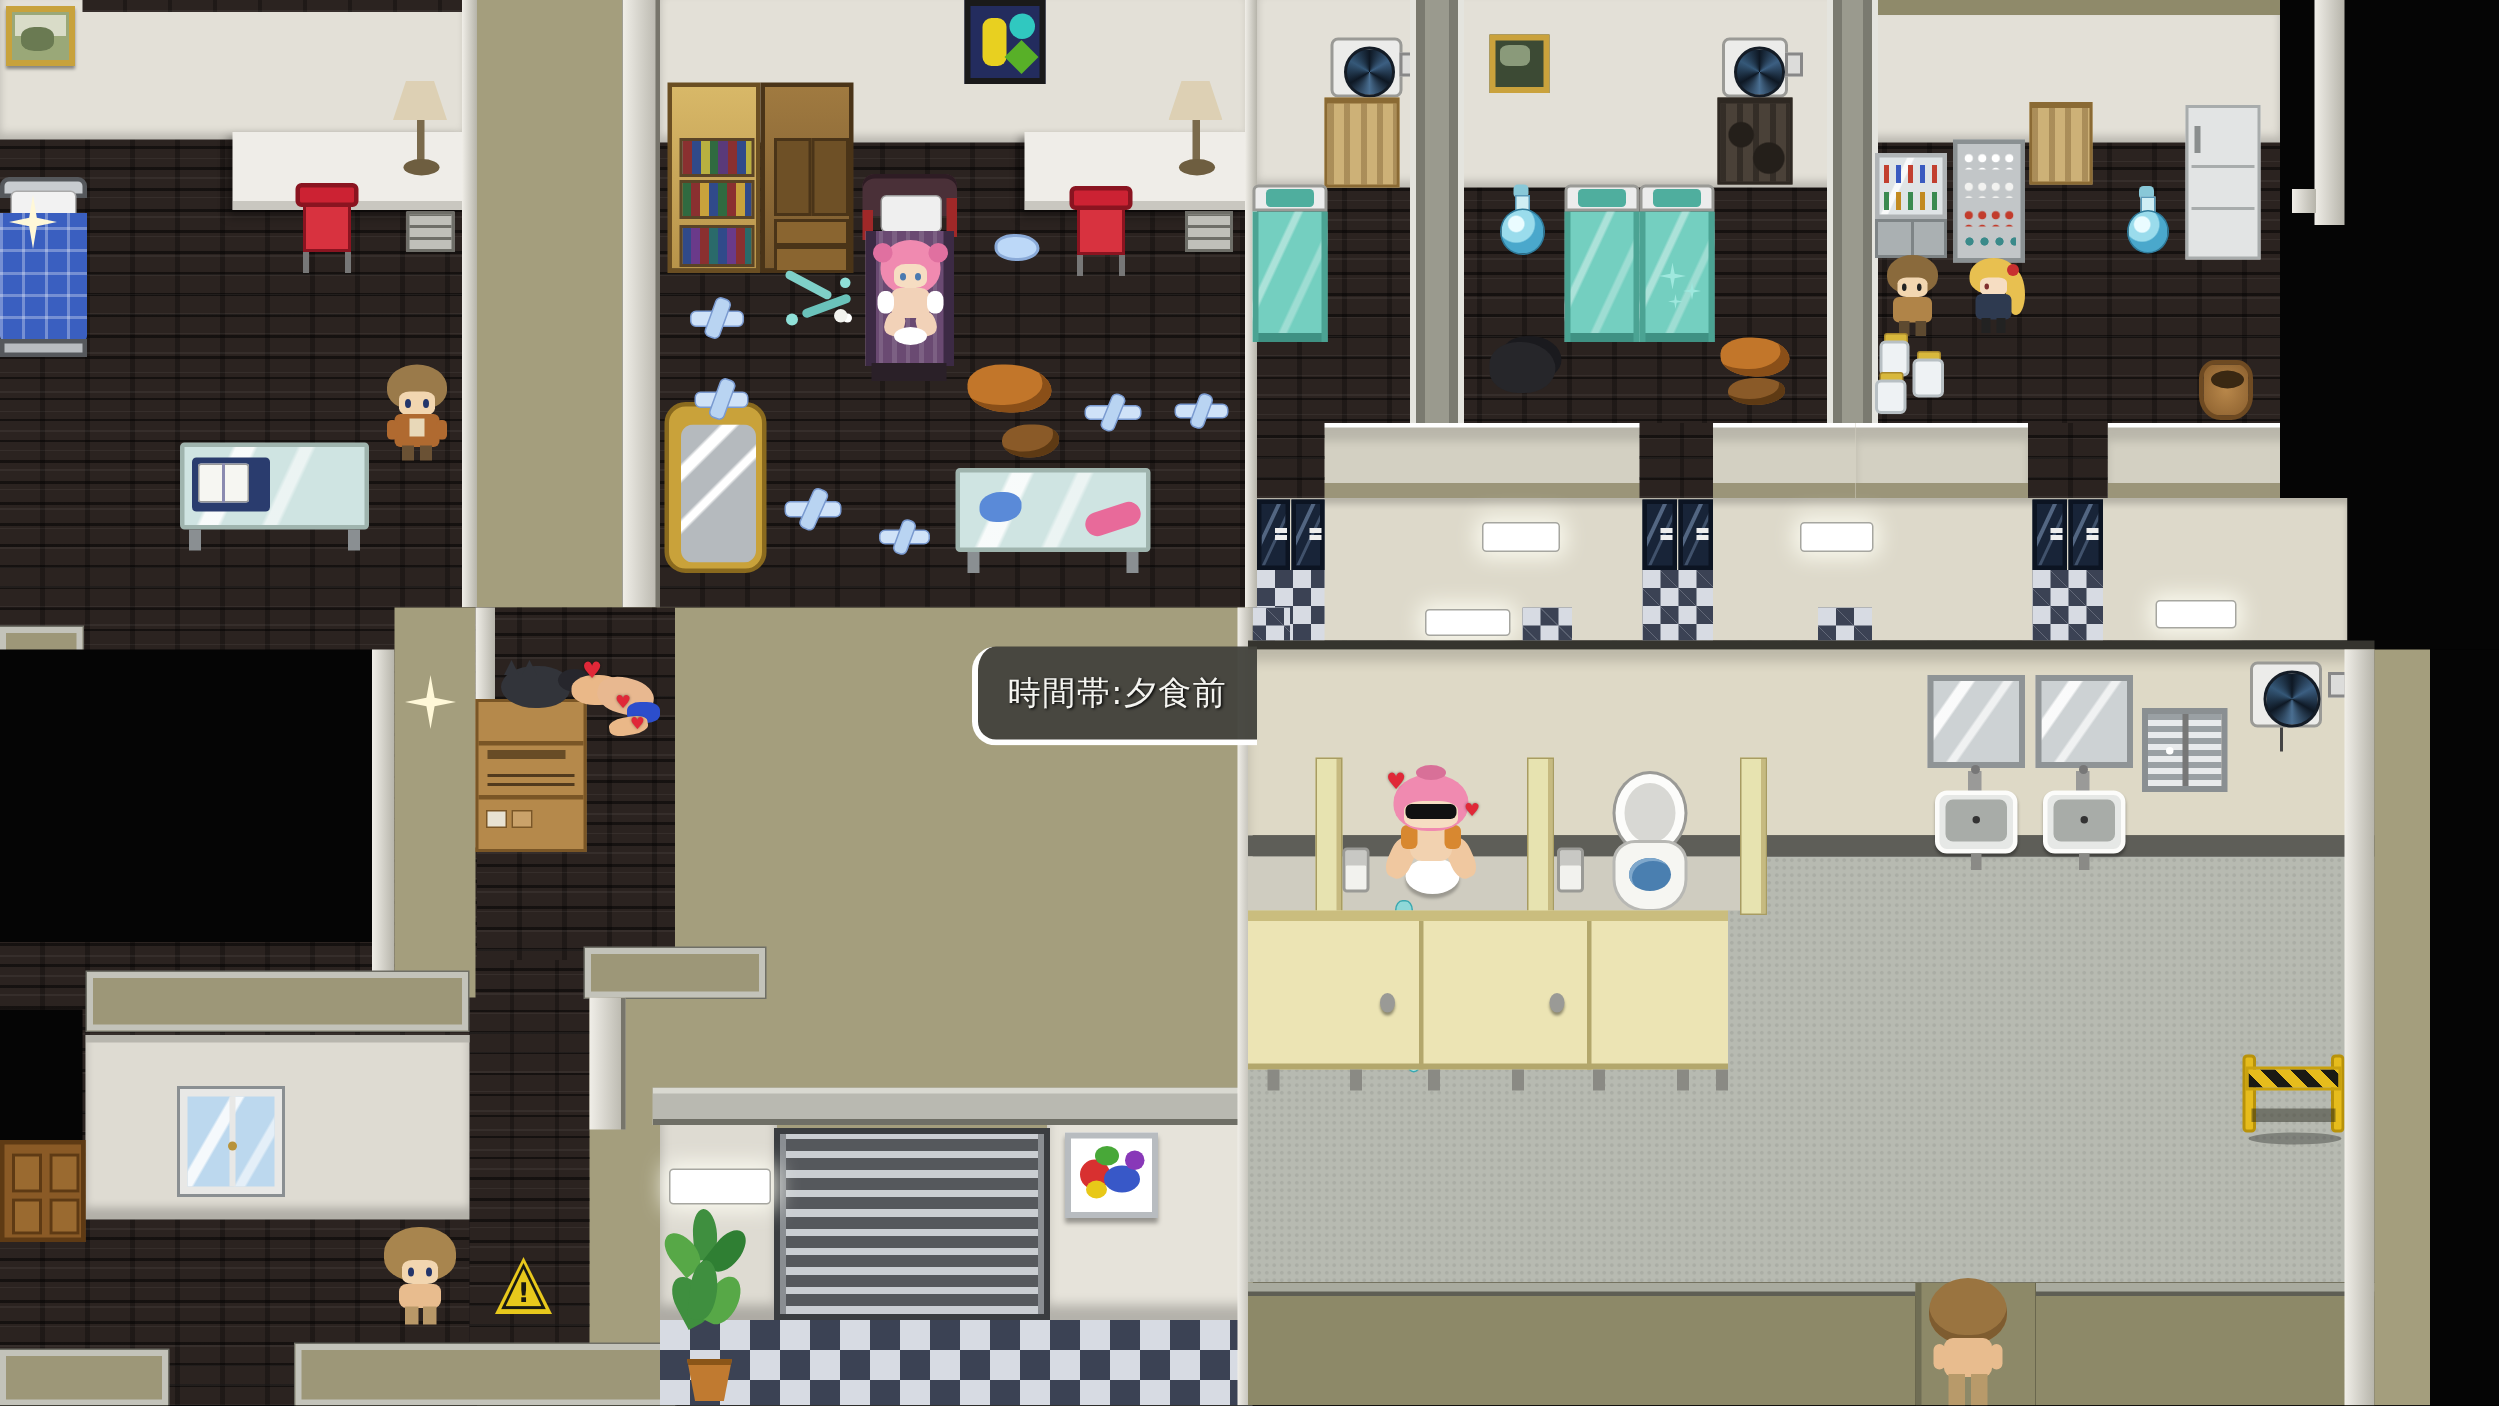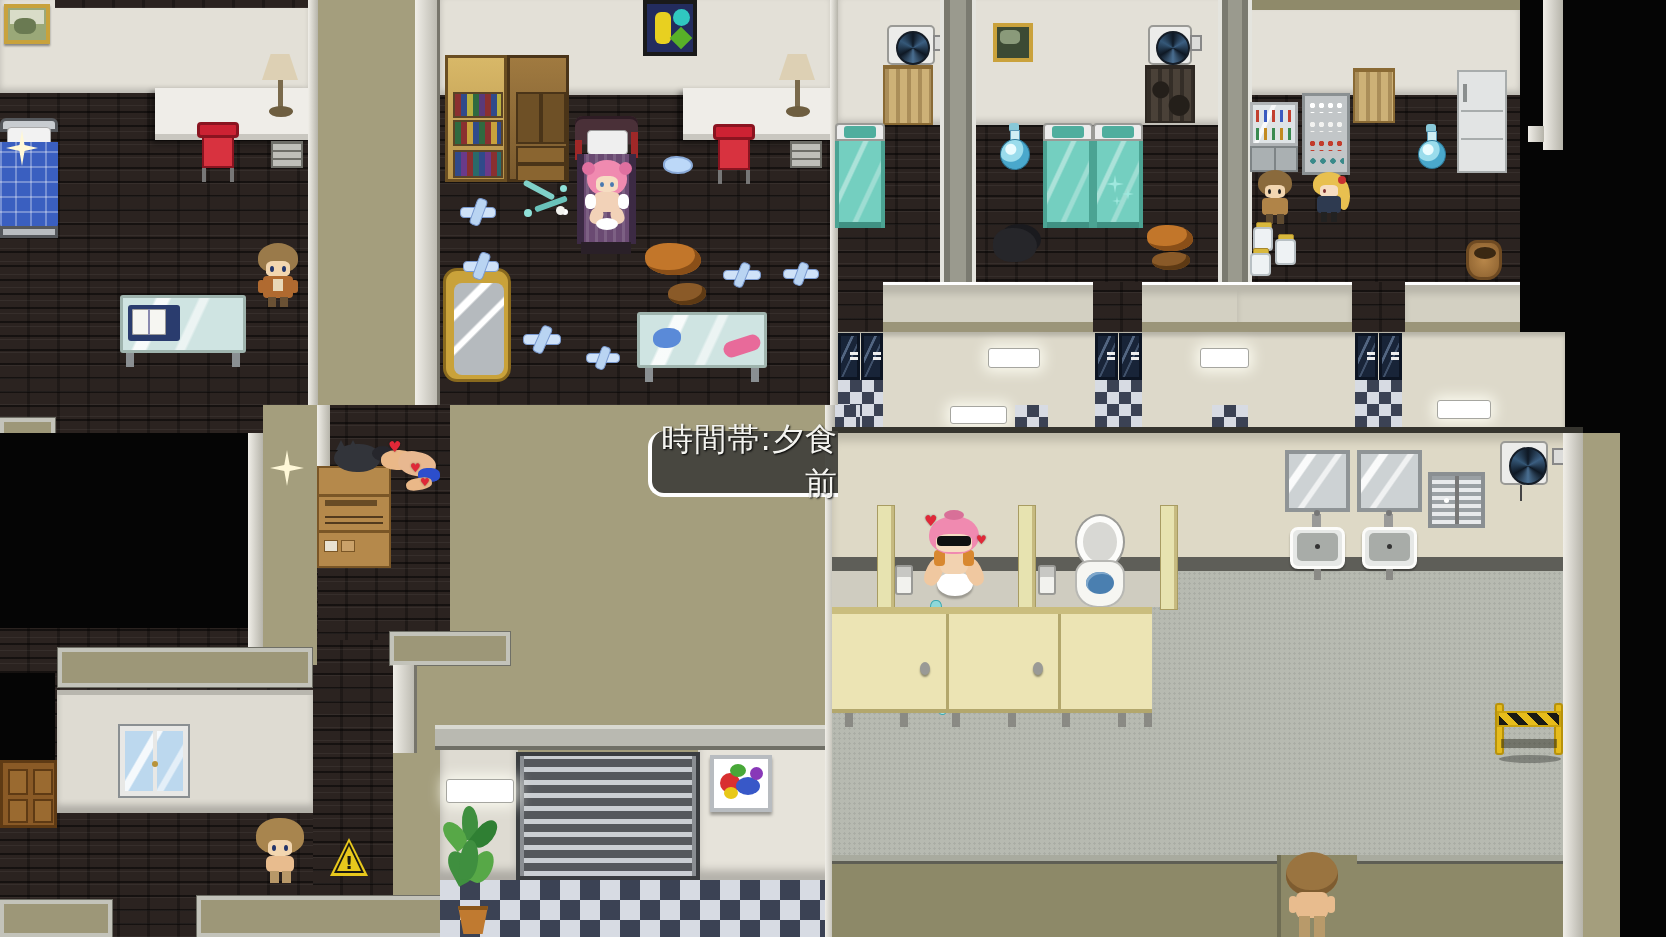--- a/index.html
+++ b/index.html
@@ -27,21 +27,21 @@
   .sparkle.teal{background:#9fe8de;filter:drop-shadow(0 0 4px #7fd8ce);}
   .heart{color:#e02838;font-size:15px;line-height:1;text-shadow:0 0 2px rgba(0,0,0,.45);}
   .tlight{background:#fff;border-radius:3px;border:1px solid #a6a6a0;box-shadow:0 0 14px 4px rgba(255,255,245,.85);}
   .glass{background:#cfe4e2;background-image:linear-gradient(115deg,transparent 22%,rgba(255,255,255,.85) 24% 32%,transparent 34% 52%,rgba(255,255,255,.6) 54% 59%,transparent 61%);border:3px solid #9fb4ae;box-sizing:border-box;border-radius:3px;}
   .fanbox{background:#ececea;border:2px solid #9a9a96;border-radius:5px;box-sizing:border-box;}
   .fanblade{position:absolute;border-radius:50%;background:conic-gradient(#0e1824,#3c5f82,#0e1824,#4a6f92,#0e1824,#355878,#0e1824);border:2px solid #141c26;}
   .curtain{background:#cdb177;background-image:repeating-linear-gradient(90deg,rgba(90,60,20,.3) 0 4px,transparent 4px 11px);border:2px solid #8a6a34;border-top-width:4px;box-sizing:border-box;}
   .curtain.dark{background:#4a4138;background-image:radial-gradient(circle at 30% 40%,#241f1a 0 8px,transparent 9px),radial-gradient(circle at 70% 70%,#241f1a 0 10px,transparent 11px),repeating-linear-gradient(90deg,rgba(0,0,0,.3) 0 4px,transparent 4px 11px);border-color:#2e2822;}
   .navydoor{background:#182438;border:3px solid #0c1422;box-sizing:border-box;background-image:linear-gradient(115deg,transparent 28%,rgba(170,200,240,.4) 30% 36%,transparent 38% 54%,rgba(170,200,240,.28) 56% 60%,transparent 62%);}
   .txtbox{background:rgba(68,68,61,.96);border-left:4px solid #fff;border-bottom:4px solid #fff;border-radius:16px 0 0 16px;box-sizing:border-box;display:flex;align-items:center;justify-content:center;}
-  .txtbox span{color:#f4f4f0;font-size:32px;letter-spacing:1px;text-shadow:1px 1px 2px #000;text-align:right;}
+  .txtbox span{color:#f4f4f0;font-size:22px;letter-spacing:1px;text-shadow:1px 1px 2px #000;text-align:right;}
   .stallwall{background:#e7e3b0;border:1px solid #a89c62;box-sizing:border-box;box-shadow:inset -3px 0 0 #c6ba80;}
   .stalldoor{background:#ece4b4;box-sizing:border-box;border-top:7px solid #cabd7e;border-bottom:4px solid #b3a76c;}
   .woodpanel{background:#8a5a26;border:3px solid #5e3a14;box-sizing:border-box;}
   .woodpanel i{position:absolute;border:2px solid #5e3a14;background:#9a6a30;}
   .jar{background:#eef2f4;border:2px solid #b8c0c4;border-radius:4px;box-sizing:border-box;}
   .jarlid{background:#d8b83c;border:1px solid #a8882c;border-radius:2px;}
   .leaf{position:absolute;background:#3f8f3f;border-radius:60% 60% 60% 0;}
 </style>
 </head>
 <body>

